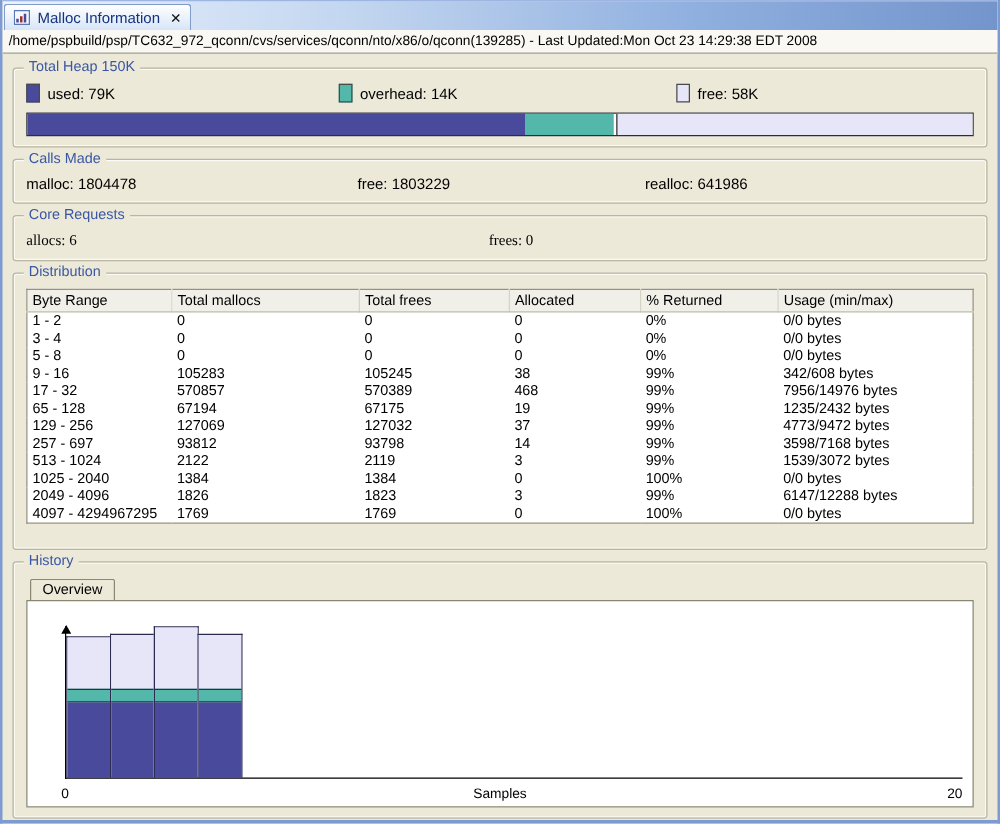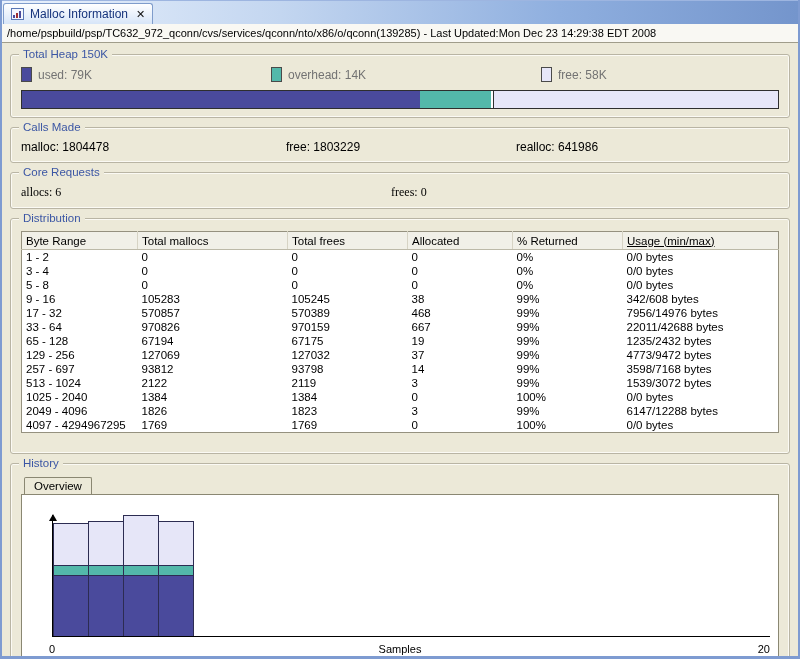--- a/index.html
+++ b/index.html
@@ -19,34 +19,34 @@
     font-size:11px;color:#000;padding:0 5px;white-space:nowrap;overflow:hidden;}
   
   .content{padding:2px 8px 0;border-radius:21px;}
   .group{position:relative;border:1px solid #b9b5a4;border-radius:3px;margin-top:9px;
     box-shadow:inset 0 0 0 1px #fbfaf4;}
   .group-title{position:absolute;top:-8px;left:8px;background:#ece9d8;padding:0 4px;
     color:#3b56a4;font-size:11.5px;line-height:15px;}
   .g-pad{padding:12px 10px 8px;}
   
   .legend-row{display:grid;grid-template-columns:250px 270px 1fr;align-items:center;}
-  .legend-item{display:flex;align-items:center;gap:6px;font-size:12px;color:#737373;}
+  .legend-item{display:flex;align-items:center;gap:6px;font-size:12px;color:#000000;}
   .swatch{width:9px;height:13px;border:1px solid #4a4a4a;display:inline-block;}
   .heapbar{margin-top:8px;height:17px;border:1px solid #2e2e2e;background:#fff;display:flex;}
   .heap-seg{height:100%;}
   .seg-free{flex:1;margin-left:2px;border-left:1px solid #2e2e2e;box-sizing:border-box;}
   
   .row3{display:grid;grid-template-columns:265px 230px 1fr;font-size:12px;}
   .row2{display:grid;grid-template-columns:370px 1fr;font-size:12px;font-family:Liberation Serif, serif;}
   
   table.dist{width:100%;border-collapse:collapse;background:#fff;border:1px solid #95917f;table-layout:fixed;}
   table.dist th{background:#f1f0e8;font-weight:normal;text-align:left;font-size:11.5px;
     padding:1px 4px;height:15px;border-right:1px solid #d6d3c4;border-bottom:1px solid #bcb9a8;
     overflow:hidden;white-space:nowrap;}
-  table.dist th:last-child{border-right:none;text-decoration:underline;}
+  table.dist th:last-child{border-right:none;}
   table.dist td{font-size:11.5px;padding:0 4px;height:14px;line-height:14px;color:#000;
     overflow:hidden;white-space:nowrap;}
   
   .ov-tab{position:relative;z-index:2;display:inline-block;margin:0 0 -1px 3px;padding:2px 9px 2px;
     font-size:11.5px;background:#ece9d8;border:1px solid #8a8772;border-bottom:none;
     border-top-left-radius:2px;border-top-right-radius:2px;cursor:pointer;}
   .chart-panel{position:relative;z-index:1;height:164px;border:1px solid #8a8772;background:#fff;}
   .y-axis{position:absolute;left:30px;bottom:22px;width:1px;height:122px;background:#000;}
   .y-arrow{position:absolute;left:27px;bottom:138px;width:0;height:0;
     border-left:4px solid transparent;border-right:4px solid transparent;border-bottom:7px solid #000;}
@@ -72,21 +72,21 @@
           <rect x="2" y="8" width="2" height="3" fill="#4a4a9c"></rect>
           <rect x="5" y="6" width="2" height="5" fill="#a03030"></rect>
           <rect x="8" y="4" width="2" height="7" fill="#4a4a9c"></rect>
         </svg>
       </span>
       <span class="tab-label">Malloc Information</span>
       <span class="tab-close">✕</span>
     </div>
   </div>
 
-  <div class="pathbar">/home/pspbuild/psp/TC632_972_qconn/cvs/services/qconn/nto/x86/o/qconn(139285)  - Last Updated:Mon Dec 23 14:29:38 EDT 2008</div>
+  <div class="pathbar">/home/pspbuild/psp/TC632_972_qconn/cvs/services/qconn/nto/x86/o/qconn(139285)  - Last Updated:Mon Oct 23 14:29:38 EDT 2008</div>
 
   <div class="content">
 
     <div class="group">
       <span class="group-title">Total Heap 150K</span>
       <div class="g-pad">
         <div class="legend-row">
           <div class="legend-item">
             <span class="swatch" style="background: rgb(74, 74, 156);"></span>
             <span>used: 79K</span>
@@ -186,28 +186,20 @@
               </tr>
               <tr>
                 <td>17 - 32</td>
                 <td>570857</td>
                 <td>570389</td>
                 <td>468</td>
                 <td>99%</td>
                 <td>7956/14976 bytes</td>
               </tr>
               <tr>
-                <td>33 - 64</td>
-                <td>970826</td>
-                <td>970159</td>
-                <td>667</td>
-                <td>99%</td>
-                <td>22011/42688 bytes</td>
-              </tr>
-              <tr>
                 <td>65 - 128</td>
                 <td>67194</td>
                 <td>67175</td>
                 <td>19</td>
                 <td>99%</td>
                 <td>1235/2432 bytes</td>
               </tr>
               <tr>
                 <td>129 - 256</td>
                 <td>127069</td>

